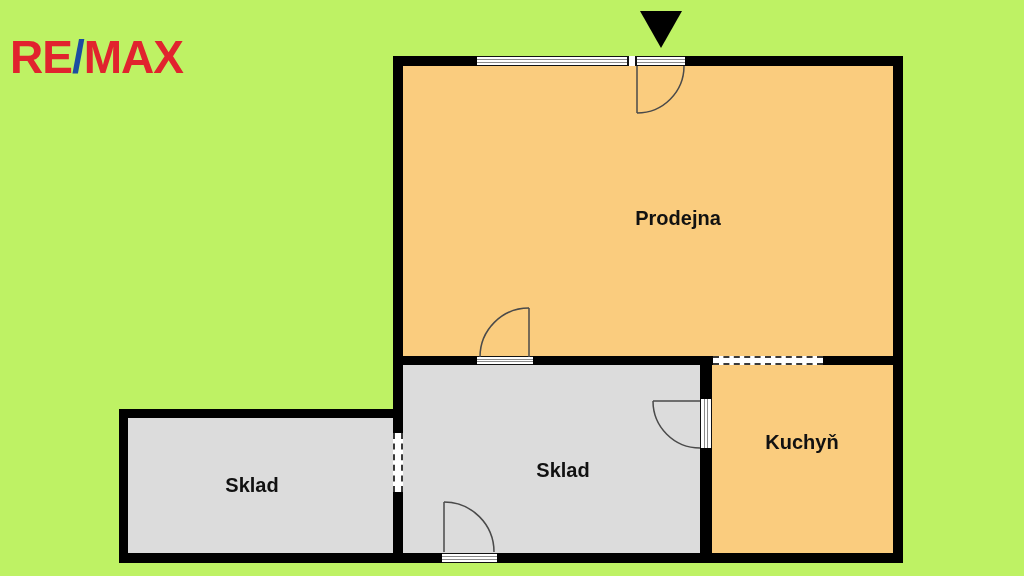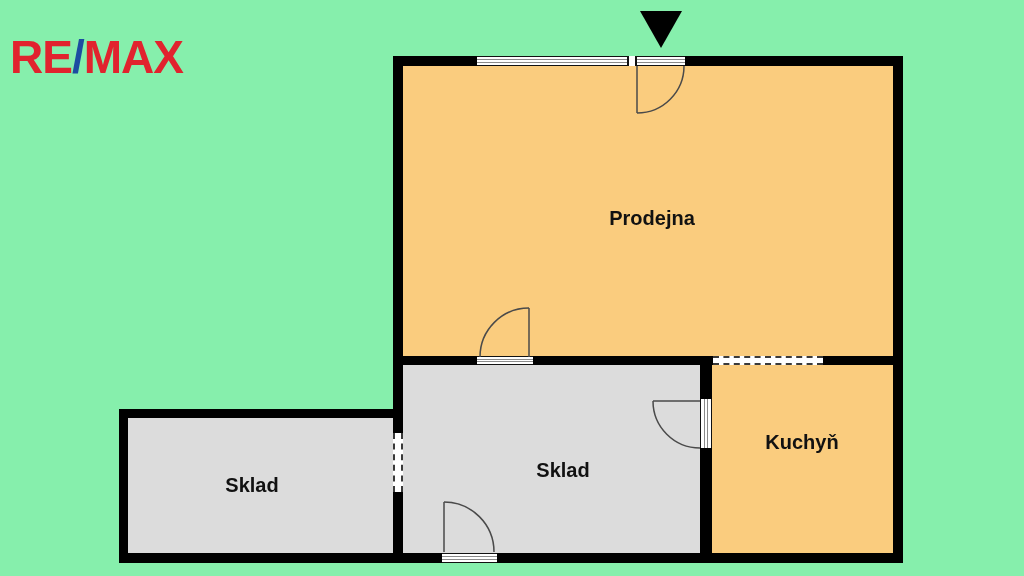--- a/index.html
+++ b/index.html
@@ -1,17 +1,17 @@
 <!DOCTYPE html>
 <html><head>
 <meta charset="utf-8">
 <style>
   html,body{margin:0;padding:0;background:#fff;}
   #canvas{
-    position:relative;width:1024px;height:576px;background:#86efac;
+    position:relative;width:1024px;height:576px;background:#bef264;
     font-family:"Liberation Sans",sans-serif;overflow:hidden;
   }
   
   #logo{
     position:absolute;left:10px;top:34px;
     font-size:46px;font-weight:bold;letter-spacing:-1px;line-height:1;
     user-select:none;
   }
   #logo .red{color:#E1232E;}
   #logo .blue{color:#1C4DA1;}
@@ -114,18 +114,18 @@
     <line x1="529" y1="357" x2="529" y2="308"></line>
     <path d="M529,308 A49,49 0 0 0 480,357"></path>
 
     <line x1="700" y1="401" x2="653" y2="401"></line>
     <path d="M653,401 A47,47 0 0 0 700,448"></path>
 
     <line x1="444" y1="552" x2="444" y2="502"></line>
     <path d="M444,502 A50,50 0 0 1 494,552"></path>
   </svg>
 
-  <div class="room-label" style="left:652px;top:218px;">Prodejna</div>
+  <div class="room-label" style="left:678px;top:218px;">Prodejna</div>
   <div class="room-label" style="left:563px;top:470px;">Sklad</div>
   <div class="room-label" style="left:252px;top:485px;">Sklad</div>
   <div class="room-label" style="left:802px;top:442px;">Kuchyň</div>
 
 </div>
 
 </body></html>

